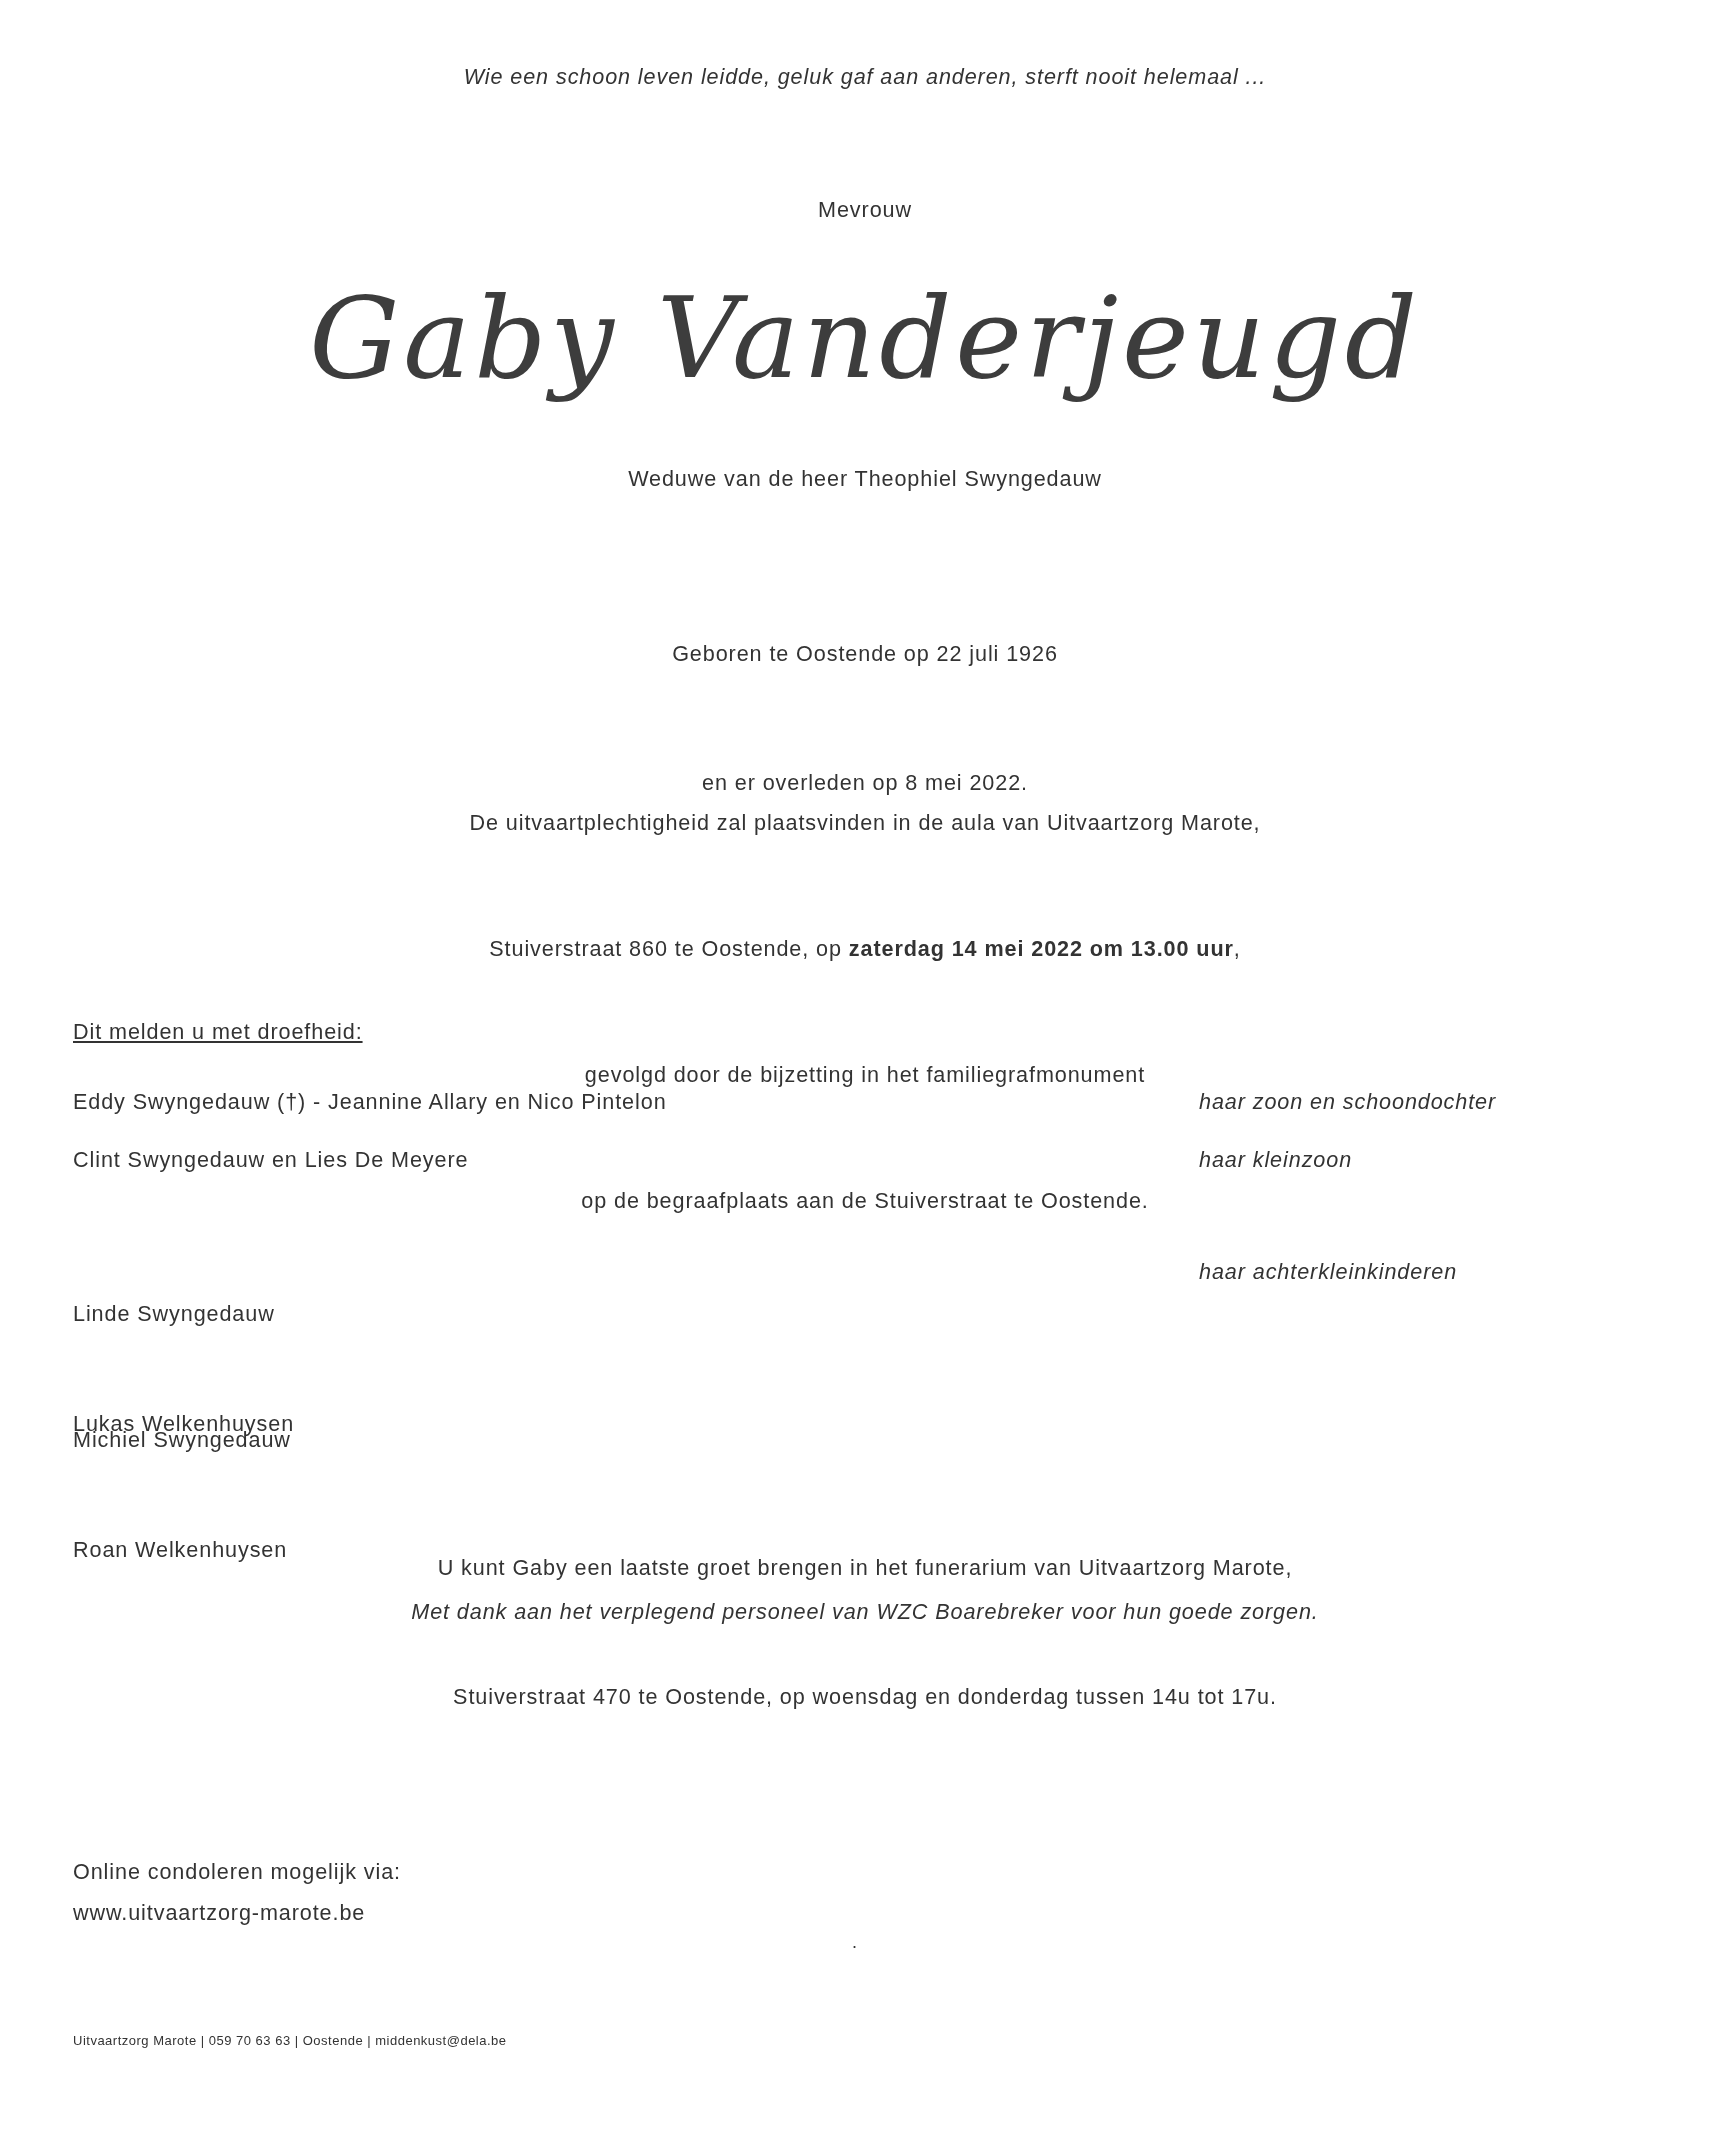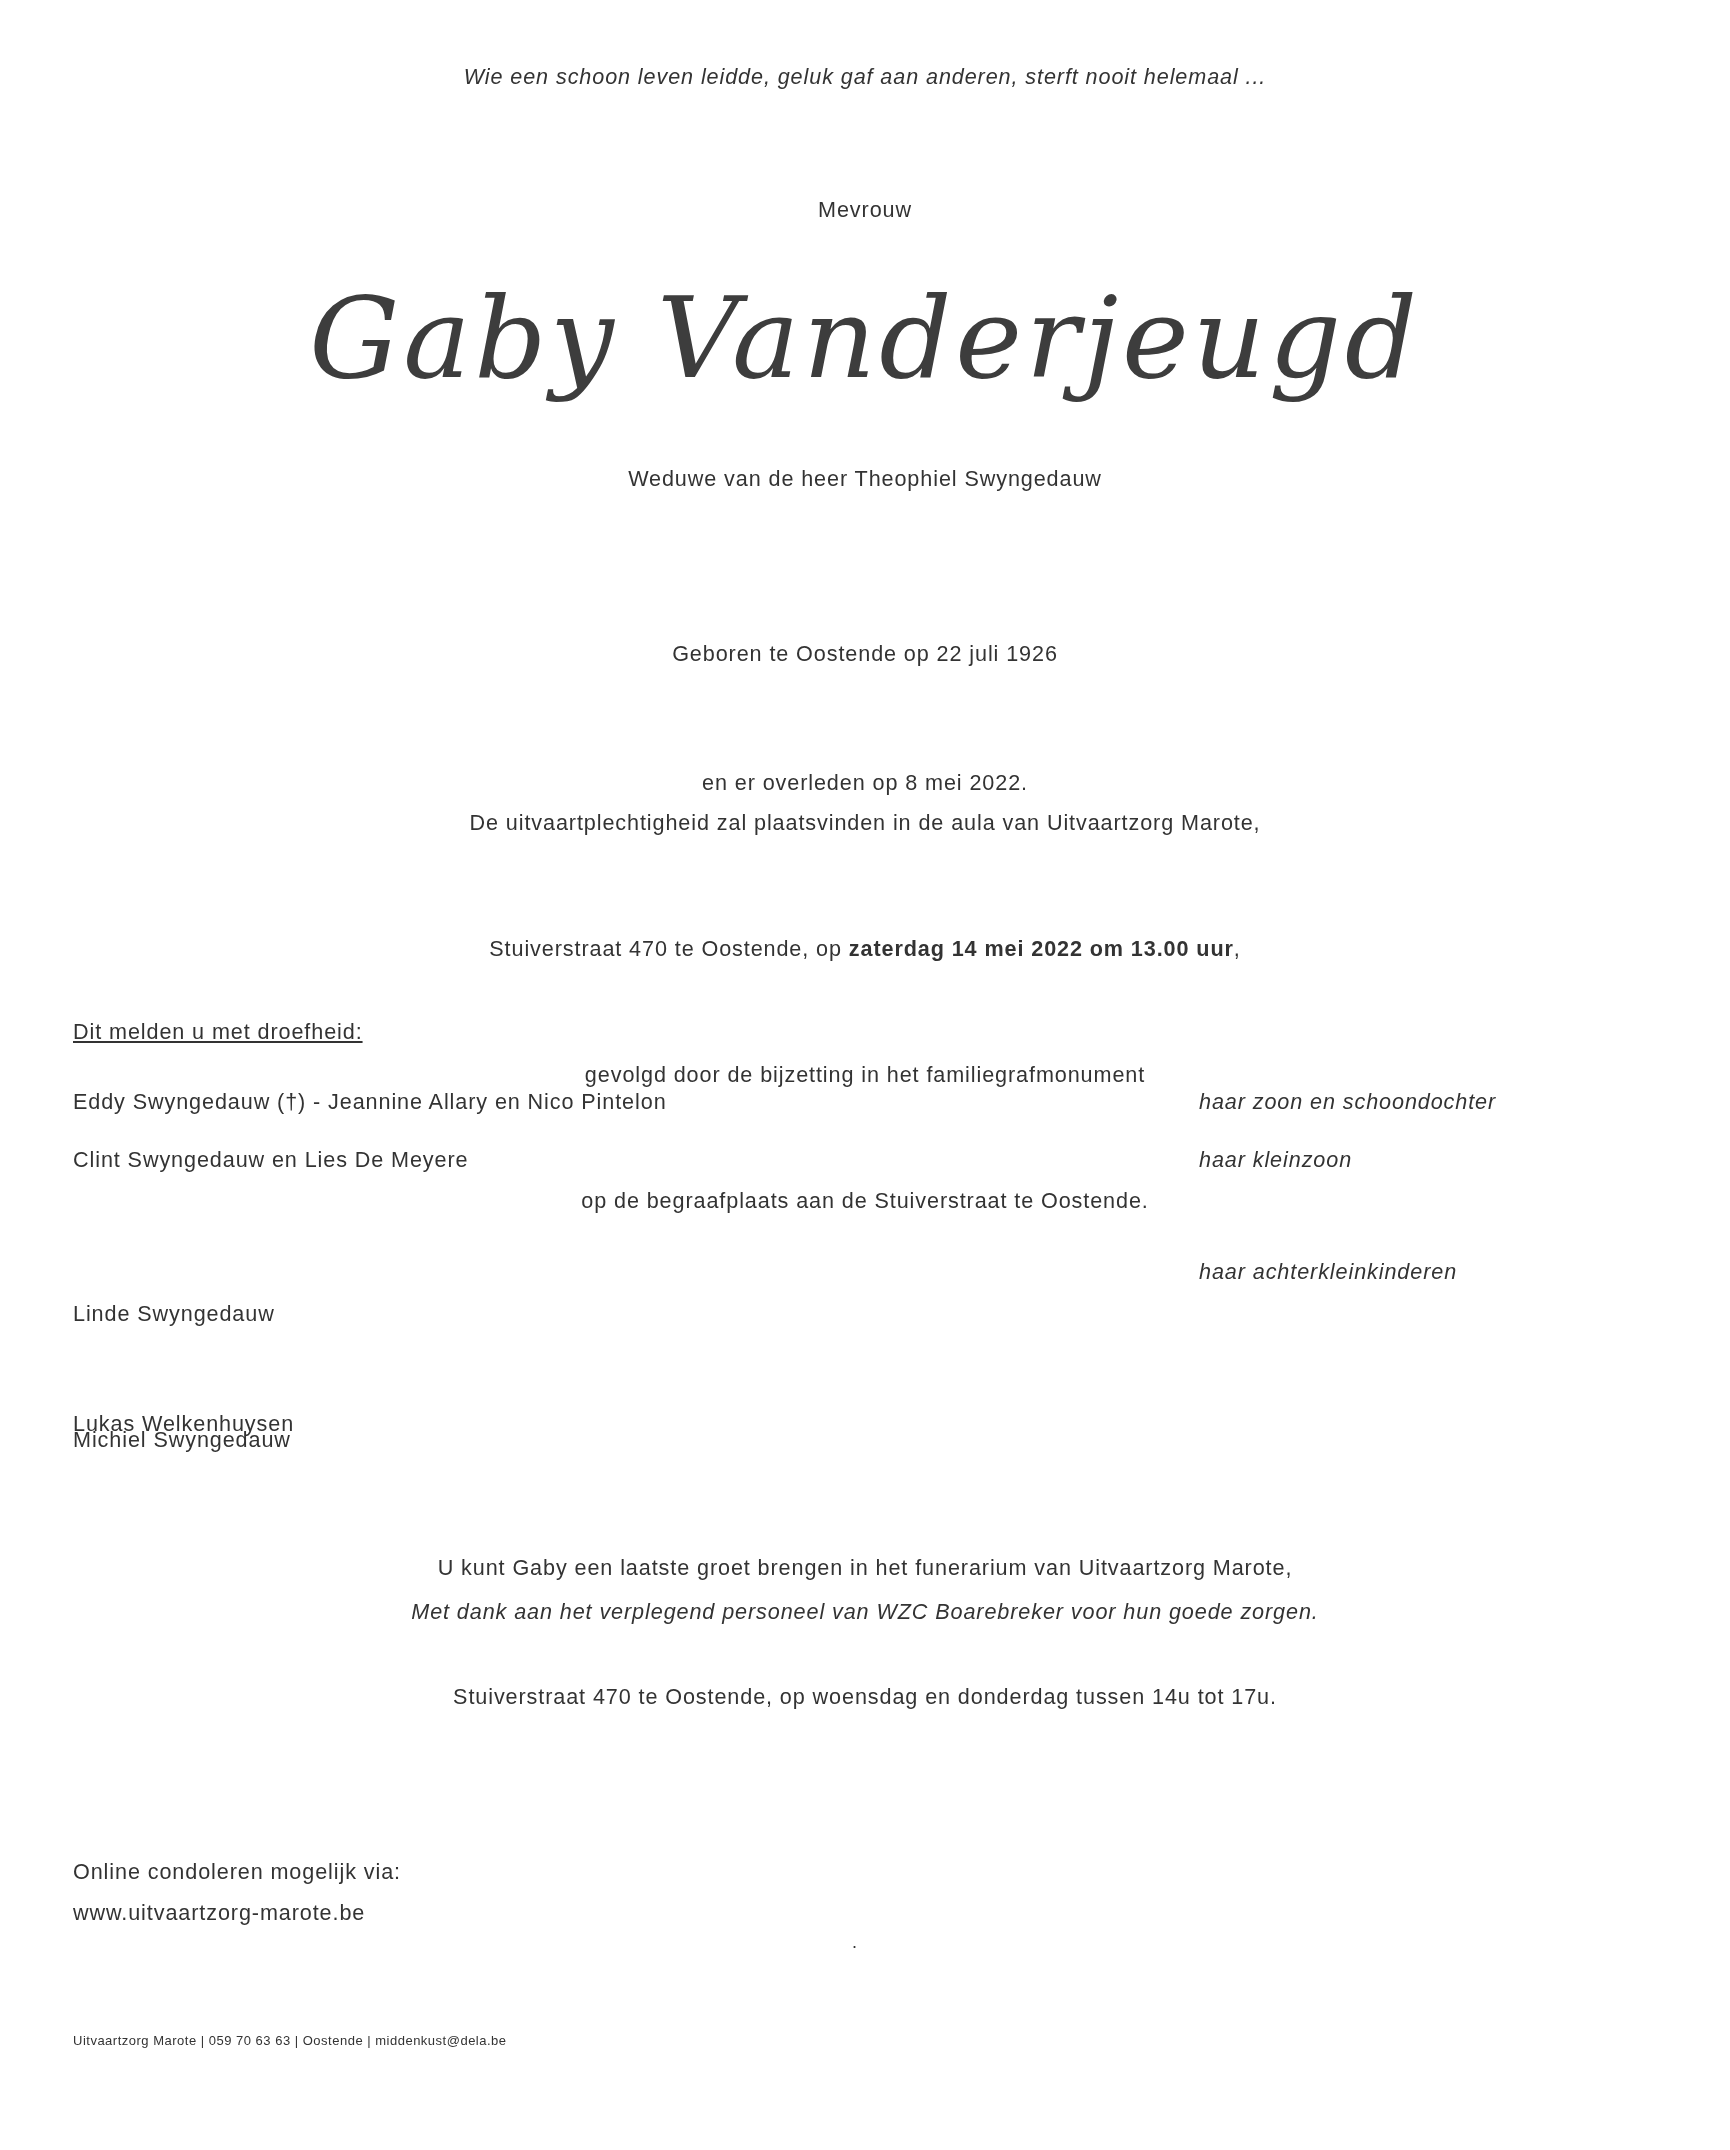--- a/index.html
+++ b/index.html
@@ -104,41 +104,42 @@
 
   <div class="line centered widow-line">Weduwe van de heer Theophiel Swyngedauw</div>
 
   <div class="line centered birth-block">
     <div>Geboren te Oostende op 22 juli 1926</div>
     <div>en er overleden op 8 mei 2022.</div>
   </div>
 
   <div class="line centered ceremony-block">
     <div>De uitvaartplechtigheid zal plaatsvinden in de aula van Uitvaartzorg Marote,</div>
-    <div><span>Stuiverstraat 470 te Oostende, op </span><span class="bold">zaterdag 14 mei 2022 om 13.00 uur</span><span>,</span></div>
+    <div><span>Stuiverstraat 860 te Oostende, op </span><span class="bold">zaterdag 14 mei 2022 om 13.00 uur</span><span>,</span></div>
     <div>gevolgd door de bijzetting in het familiegrafmonument</div>
     <div>op de begraafplaats aan de Stuiverstraat te Oostende.</div>
   </div>
 
   <div class="line leftcol announce-intro">Dit melden u met droefheid:</div>
 
   <div class="line leftcol row1-names">Eddy Swyngedauw (†) - Jeannine Allary en Nico Pintelon</div>
   <div class="line rightcol row1-relation">haar zoon en schoondochter</div>
 
   <div class="line leftcol row2-names">Clint Swyngedauw en Lies De Meyere</div>
   <div class="line rightcol row2-relation">haar kleinzoon</div>
 
   <div class="line leftcol row3-names">
     <div>Linde Swyngedauw</div>
     <div>Michiel Swyngedauw</div>
   </div>
   <div class="line rightcol row3-relation">haar achterkleinkinderen</div>
 
   <div class="line leftcol row4-names">
     <div>Lukas Welkenhuysen</div>
+    <div>Roan Welkenhuysen</div>
   </div>
 
   <div class="line centered visitation-block">
     <div>U kunt Gaby een laatste groet brengen in het funerarium van Uitvaartzorg Marote,</div>
     <div>Stuiverstraat 470 te Oostende, op woensdag en donderdag tussen 14u tot 17u.</div>
   </div>
 
   <div class="line centered thanks-line">Met dank aan het verplegend personeel van WZC Boarebreker voor hun goede zorgen.</div>
 
 

